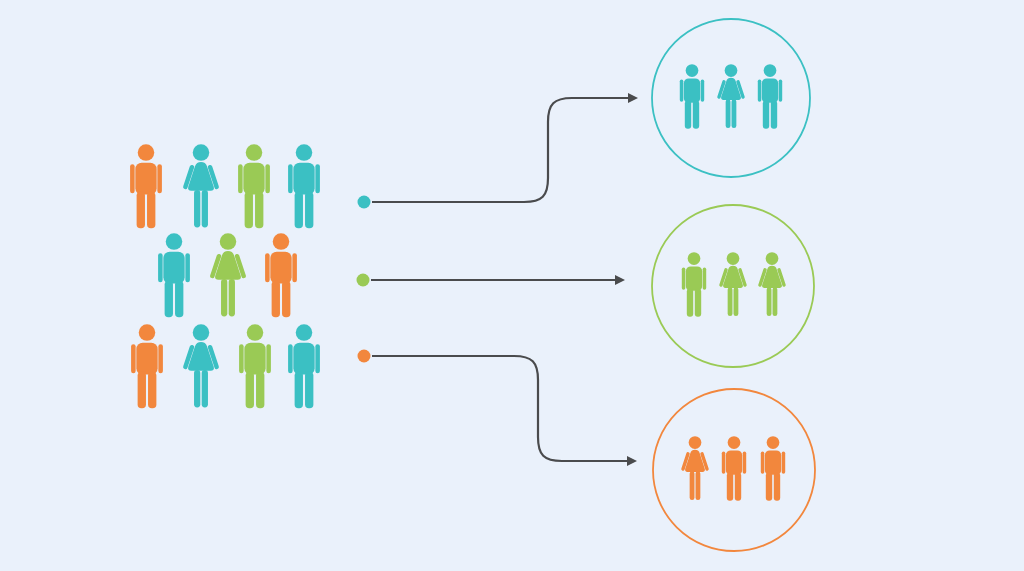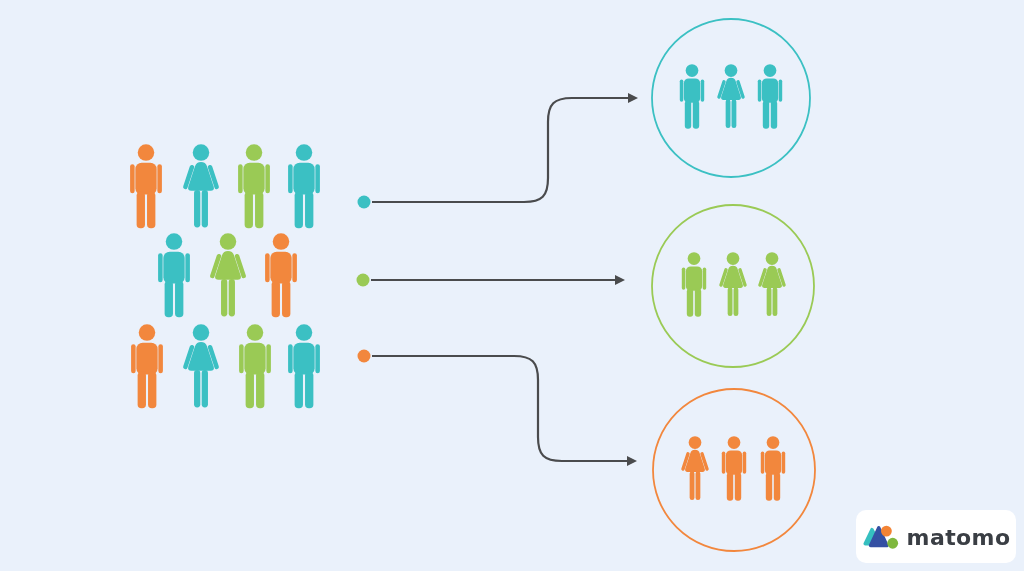--- a/index.html
+++ b/index.html
@@ -85,25 +85,14 @@
         </g>
         <g>
           <circle cx="734" cy="470" r="81" class="segment-circle" stroke="#F2873D" stroke-width="1.8"></circle>
           <use href="#sym-woman" x="678.5" y="436" width="33" height="66" style="color: rgb(242, 135, 61);"></use>
           <use href="#sym-man" x="717.5" y="436" width="33" height="66" style="color: rgb(242, 135, 61);"></use>
           <use href="#sym-man" x="756.5" y="436" width="33" height="66" style="color: rgb(242, 135, 61);"></use>
         </g>
       </g>
   </svg>
 
-  <div class="badge" style="background: rgb(255, 255, 255);">
-    <svg class="mark" viewBox="0 0 42 30">
-      <g stroke-linejoin="round" stroke-width="4">
-        <path d="M3.5 23 L11 7.5 L19 23 Z" fill="#35BFC0" stroke="#35BFC0"></path>
-        <path d="M9.5 25 L18.5 5.5 L27.5 25 Z" fill="#3450A3" stroke="#3450A3"></path>
-      </g>
-      <circle cx="34" cy="22.5" r="6" fill="#7FB83E"></circle>
-      <circle cx="27" cy="9" r="6" fill="#F38334"></circle>
-    </svg>
-    <span class="wordmark" style="color: rgb(58, 62, 68);">matomo</span>
-  </div>
 
 </div>
 
 </body></html>

